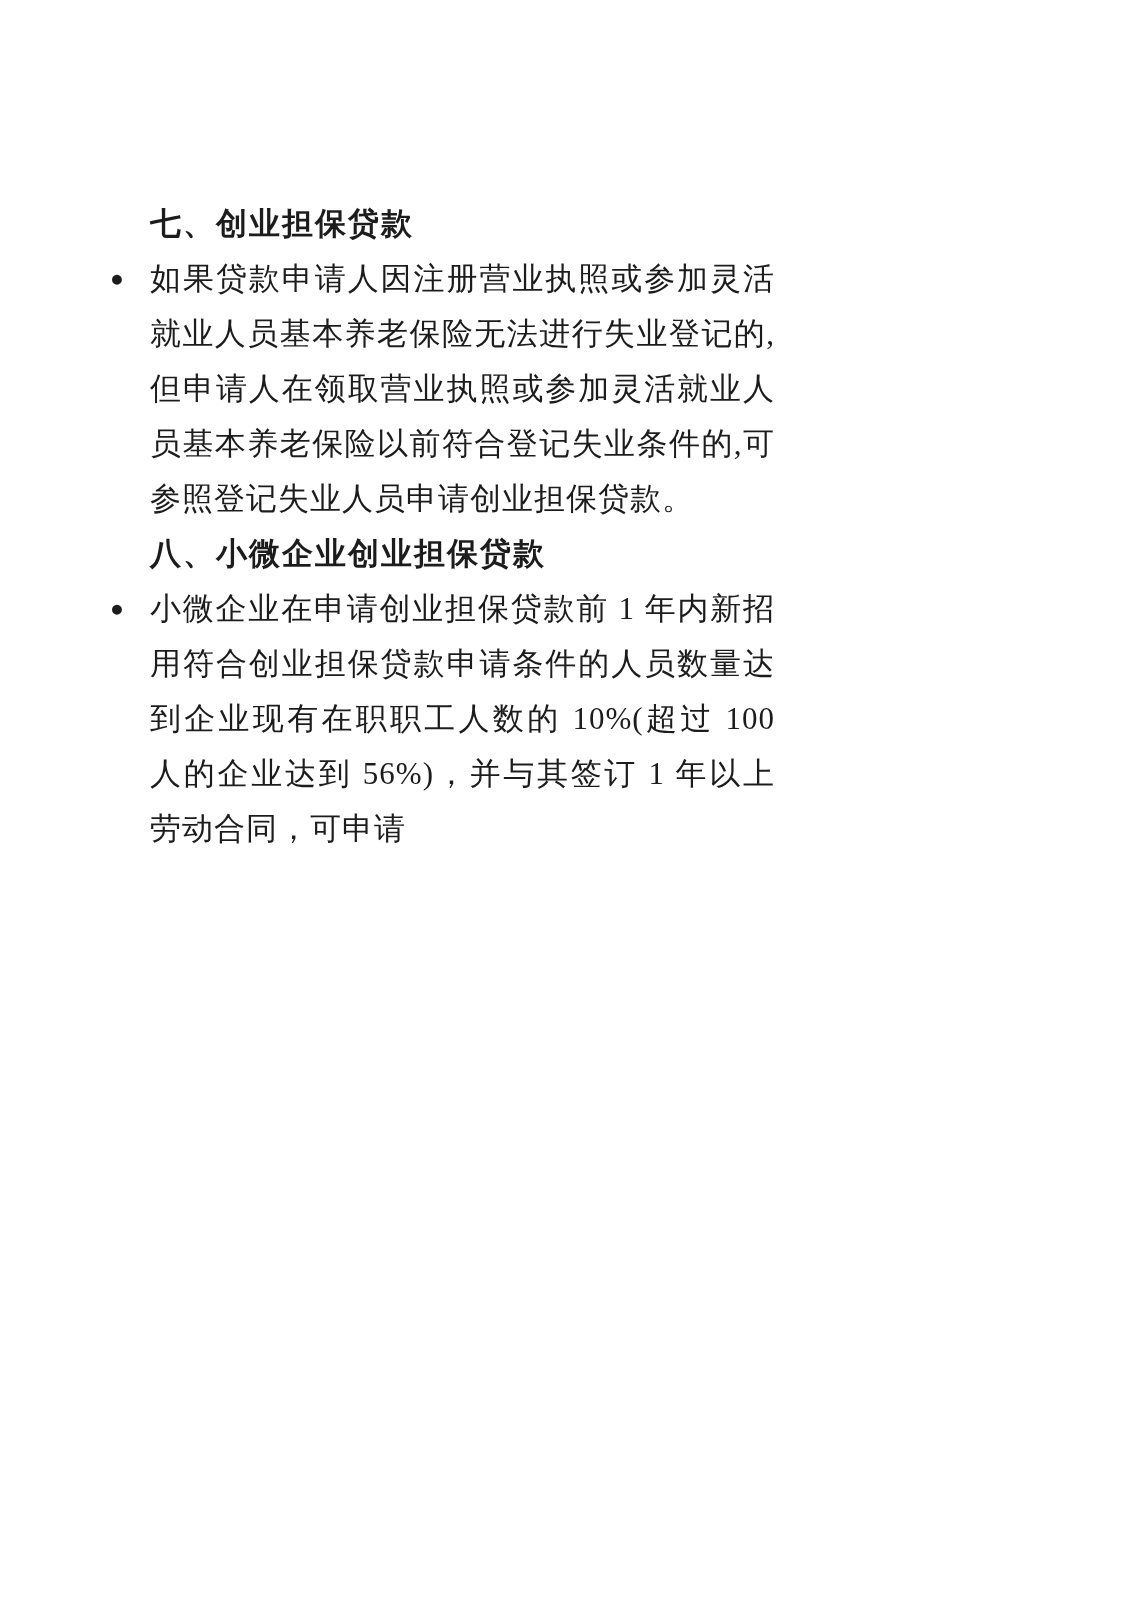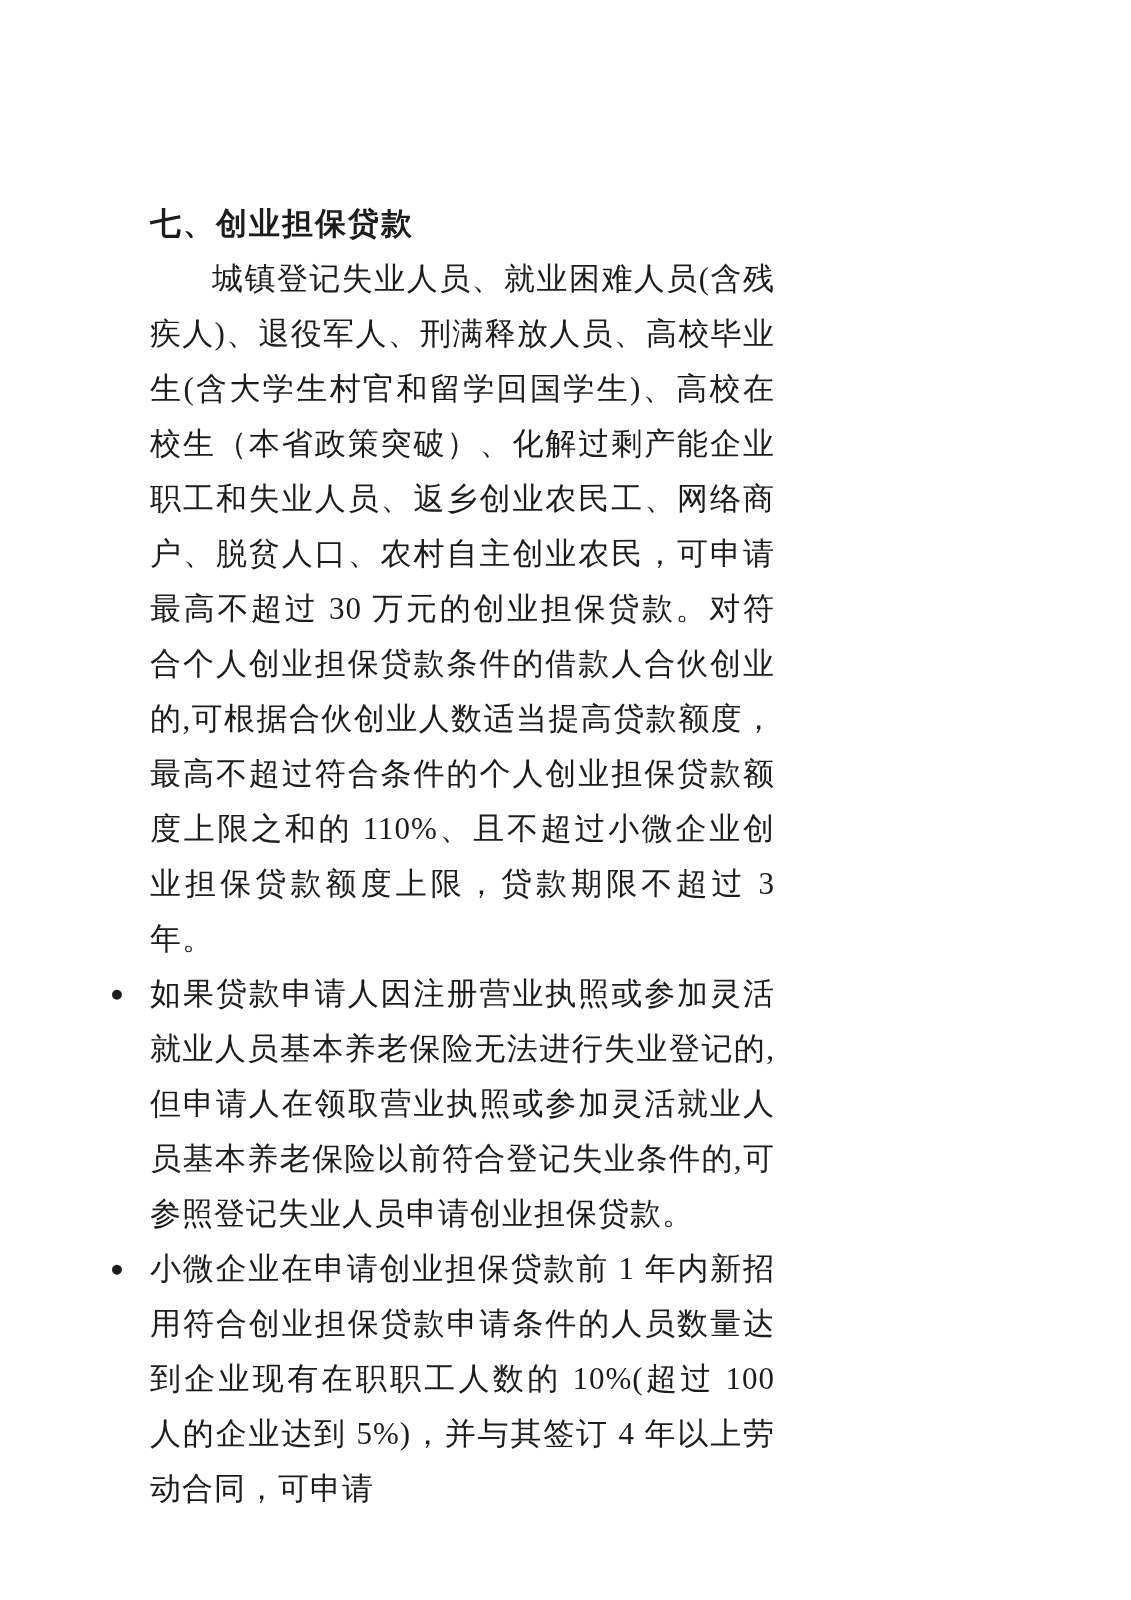--- a/index.html
+++ b/index.html
@@ -50,27 +50,27 @@
     letter-spacing: 0;
   }
 </style>
 </head>
 <body>
 
 <div class="page">
 
   <h2 class="heading">七、创业担保贷款</h2>
 
-  <p class="para indent">城镇登记失业人员、就业困难人员(含残疾人)、退役军人、刑满释放人员、高校毕业生(含大学生村官和留学回国学生)、高校在校生（本省政策突破）、化解过剩产能企业职工和失业人员、返乡创业农民工、网络商户、脱贫人口、农村自主创业农民，可申请最高不超过 30 万元的创业担保贷款。对符合个人创业担保贷款条件的借款人合伙创业的,可根据合伙创业人数适当提高贷款额度，最高不超过符合条件的个人创业担保贷款额度上限之和的 110%、且不超过小微企业创业担保贷款额度上限，贷款期限不超过 3 年。</p>
 
   <div class="bullet-item">
     <span class="bullet-marker">●</span>
     <p class="para">如果贷款申请人因注册营业执照或参加灵活就业人员基本养老保险无法进行失业登记的,但申请人在领取营业执照或参加灵活就业人员基本养老保险以前符合登记失业条件的,可参照登记失业人员申请创业担保贷款。</p>
   </div>
 
 
+  <h2 class="heading">八、小微企业创业担保贷款</h2>
 
   <div class="bullet-item">
     <span class="bullet-marker">●</span>
-    <p class="para">小微企业在申请创业担保贷款前 1 年内新招用符合创业担保贷款申请条件的人员数量达到企业现有在职职工人数的 10%(超过 100 人的企业达到 5%)，并与其签订 4 年以上劳动合同，可申请</p>
+    <p class="para">小微企业在申请创业担保贷款前 1 年内新招用符合创业担保贷款申请条件的人员数量达到企业现有在职职工人数的 10%(超过 100 人的企业达到 56%)，并与其签订 1 年以上劳动合同，可申请</p>
   </div>
 
 </div>
 
 </body></html>

